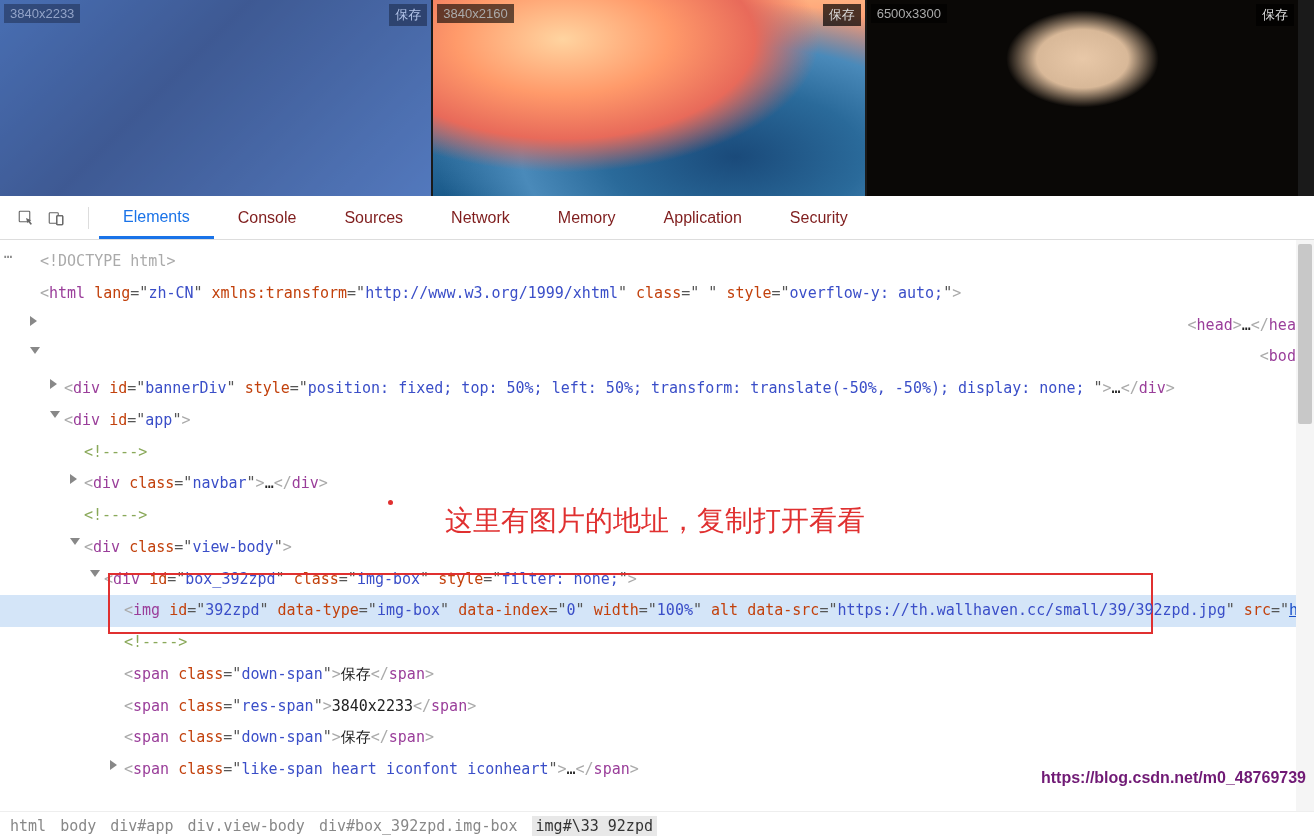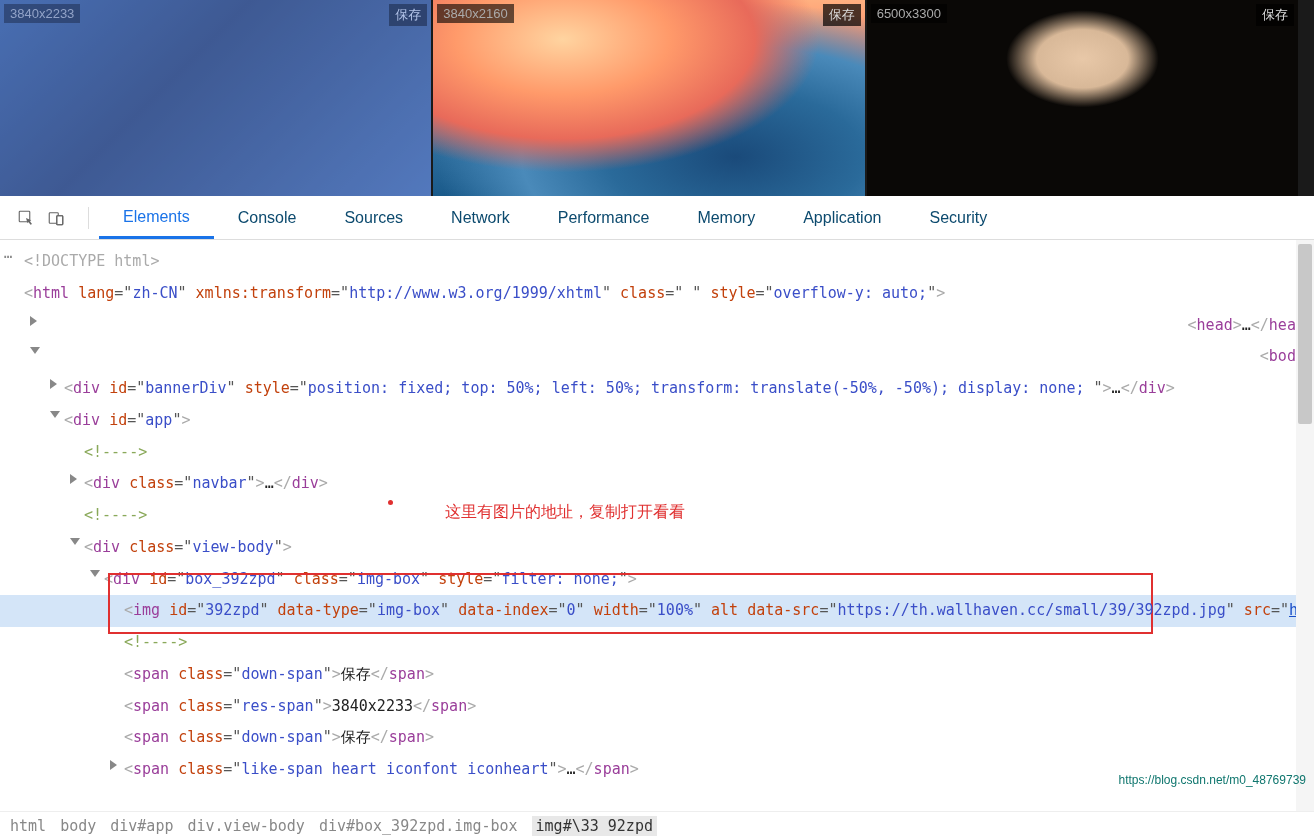--- a/index.html
+++ b/index.html
@@ -14,26 +14,26 @@
 .img3 { background: radial-gradient(ellipse at 50% 30%, #e8c8a8 0%, #d8b898 15%, transparent 25%), #0a0806; }
 .res-badge { position: absolute; top: 4px; left: 4px; background: rgba(0,0,0,0.6); color: #aaa; font-size: 13px; padding: 2px 6px; font-weight: 500; }
 .save-badge { position: absolute; top: 4px; right: 4px; background: rgba(0,0,0,0.7); color: #ddd; font-size: 13px; padding: 2px 6px; font-weight: 500; }
 
 .devtools { display: flex; flex-direction: column; height: 643px; }
 .tabs-bar { display: flex; align-items: center; height: 44px; border-bottom: 1px solid #ddd; padding: 0 4px; }
 .tool-icons { display: flex; align-items: center; gap: 2px; padding: 0 8px; }
 .tool-icon { width: 28px; height: 28px; display: flex; align-items: center; justify-content: center; color: #666; cursor: pointer; }
 .tool-icon svg { width: 18px; height: 18px; stroke: currentColor; fill: none; stroke-width: 1.5; }
 .sep { width: 1px; height: 22px; background: #ddd; margin: 0 10px; }
-.tab { padding: 10px 24px; color: #0c4a6e; font-size: 16px; cursor: pointer; }
+.tab { padding: 10px 24px; color: #7f1d1d; font-size: 16px; cursor: pointer; }
 .tab.active { color: #1a73e8; border-bottom: 3px solid #1a73e8; margin-bottom: -1px; }
 
 .dom-panel { flex: 1; font-family: Menlo, Consolas, monospace; font-size: 15px; position: relative; padding: 6px 0; overflow: hidden; }
 .dom-line { white-space: nowrap; padding: 2px 0 2px 0; line-height: 1.85; position: relative; }
-.indent-1 { padding-left: 24px; }
+.indent-1 { padding-left: 40px; }
 .indent-2 { padding-left: 44px; text-align: right; }
 .indent-3 { padding-left: 64px; }
 .indent-4 { padding-left: 84px; }
 .indent-5 { padding-left: 104px; }
 .indent-6 { padding-left: 124px; }
 
 .arrow { position: absolute; left: 0; top: 6px; width: 0; height: 0; cursor: pointer; }
 .arrow.right { border-left: 7px solid #888; border-top: 5px solid transparent; border-bottom: 5px solid transparent; }
 .arrow.down { border-top: 7px solid #888; border-left: 5px solid transparent; border-right: 5px solid transparent; }
 .indent-2 .arrow { left: 30px; }
@@ -46,32 +46,32 @@
 .tg { color: #9a3e9a; }
 .an { color: #c2410c; }
 .eq { color: #555; }
 .av { color: #3a4ec8; }
 .tx { color: #222; }
 .cm { color: #8aa95a; }
 .lk { color: #1a4ec8; text-decoration: underline; }
 
 .selected-row { background: #d4e5f8; }
 .red-box { position: absolute; border: 2px solid #e03030; pointer-events: none; }
-.annotation { color: #e03030; font-size: 16px; font-family: "Microsoft YaHei", sans-serif; position: absolute; }
+.annotation { color: #e03030; font-size: 28px; font-family: "Microsoft YaHei", sans-serif; position: absolute; }
 .red-dot { position: absolute; width: 5px; height: 5px; background: #e03030; border-radius: 50%; }
 .dots { position: absolute; left: 4px; color: #888; font-size: 14px; letter-spacing: 1px; }
 
 .scrollbar-v { position: absolute; right: 0; top: 0; width: 18px; height: 100%; background: #f5f5f5; }
 .scroll-thumb { position: absolute; right: 2px; top: 4px; width: 14px; height: 180px; background: #c8c8c8; border-radius: 2px; }
 
 .breadcrumb { display: flex; align-items: center; height: 28px; padding: 0 10px; font-family: Menlo, Consolas, monospace; font-size: 15px; gap: 14px; color: #888; border-top: 1px solid #eee; }
 .bc-item { cursor: pointer; }
 .bc-item.sel { background: #e8e8e8; padding: 1px 4px; color: #333; }
 
-.watermark { position: absolute; right: 8px; bottom: 24px; color: #0f766e; font-size: 12px; font-family: Arial; }
+.watermark { position: absolute; right: 8px; bottom: 24px; color: #701a75; font-size: 16px; font-family: Arial; font-weight: bold; }
 </style>
 </head>
 <body>
 
 <div class="gallery">
   <div class="gallery-item img1 highlighted">
     <span class="res-badge">3840x2233</span>
     <span class="save-badge">保存</span>
   </div>
   <div class="gallery-item img2">
@@ -100,21 +100,20 @@
             <rect x="13" y="9" width="8" height="12" rx="1" fill="#fff"></rect>
             <rect x="13" y="9" width="8" height="12" rx="1"></rect>
           </svg>
       </div>
     </div>
     <div class="sep"></div>
     <div class="tab active">Elements</div>
     <div class="tab">Console</div>
     <div class="tab">Sources</div>
     <div class="tab">Network</div>
-    <div class="tab">Performance</div>
     <div class="tab">Memory</div>
     <div class="tab">Application</div>
     <div class="tab">Security</div>
   </div>
 
   <div class="dom-panel">
 
     <div class="dom-line indent-1"><span class="pn">&lt;!DOCTYPE html&gt;</span></div>
 
     <div class="dom-line indent-1"><span class="pn">&lt;</span><span class="tg">html</span> <span class="an">lang</span><span class="eq">="</span><span class="av">zh-CN</span><span class="eq">"</span> <span class="an">xmlns:transform</span><span class="eq">="</span><span class="av">http://www.w3.org/1999/xhtml</span><span class="eq">"</span> <span class="an">class</span><span class="eq">="</span><span class="av"> </span><span class="eq">"</span> <span class="an">style</span><span class="eq">="</span><span class="av">overflow-y: auto;</span><span class="eq">"</span><span class="pn">&gt;</span></div>

